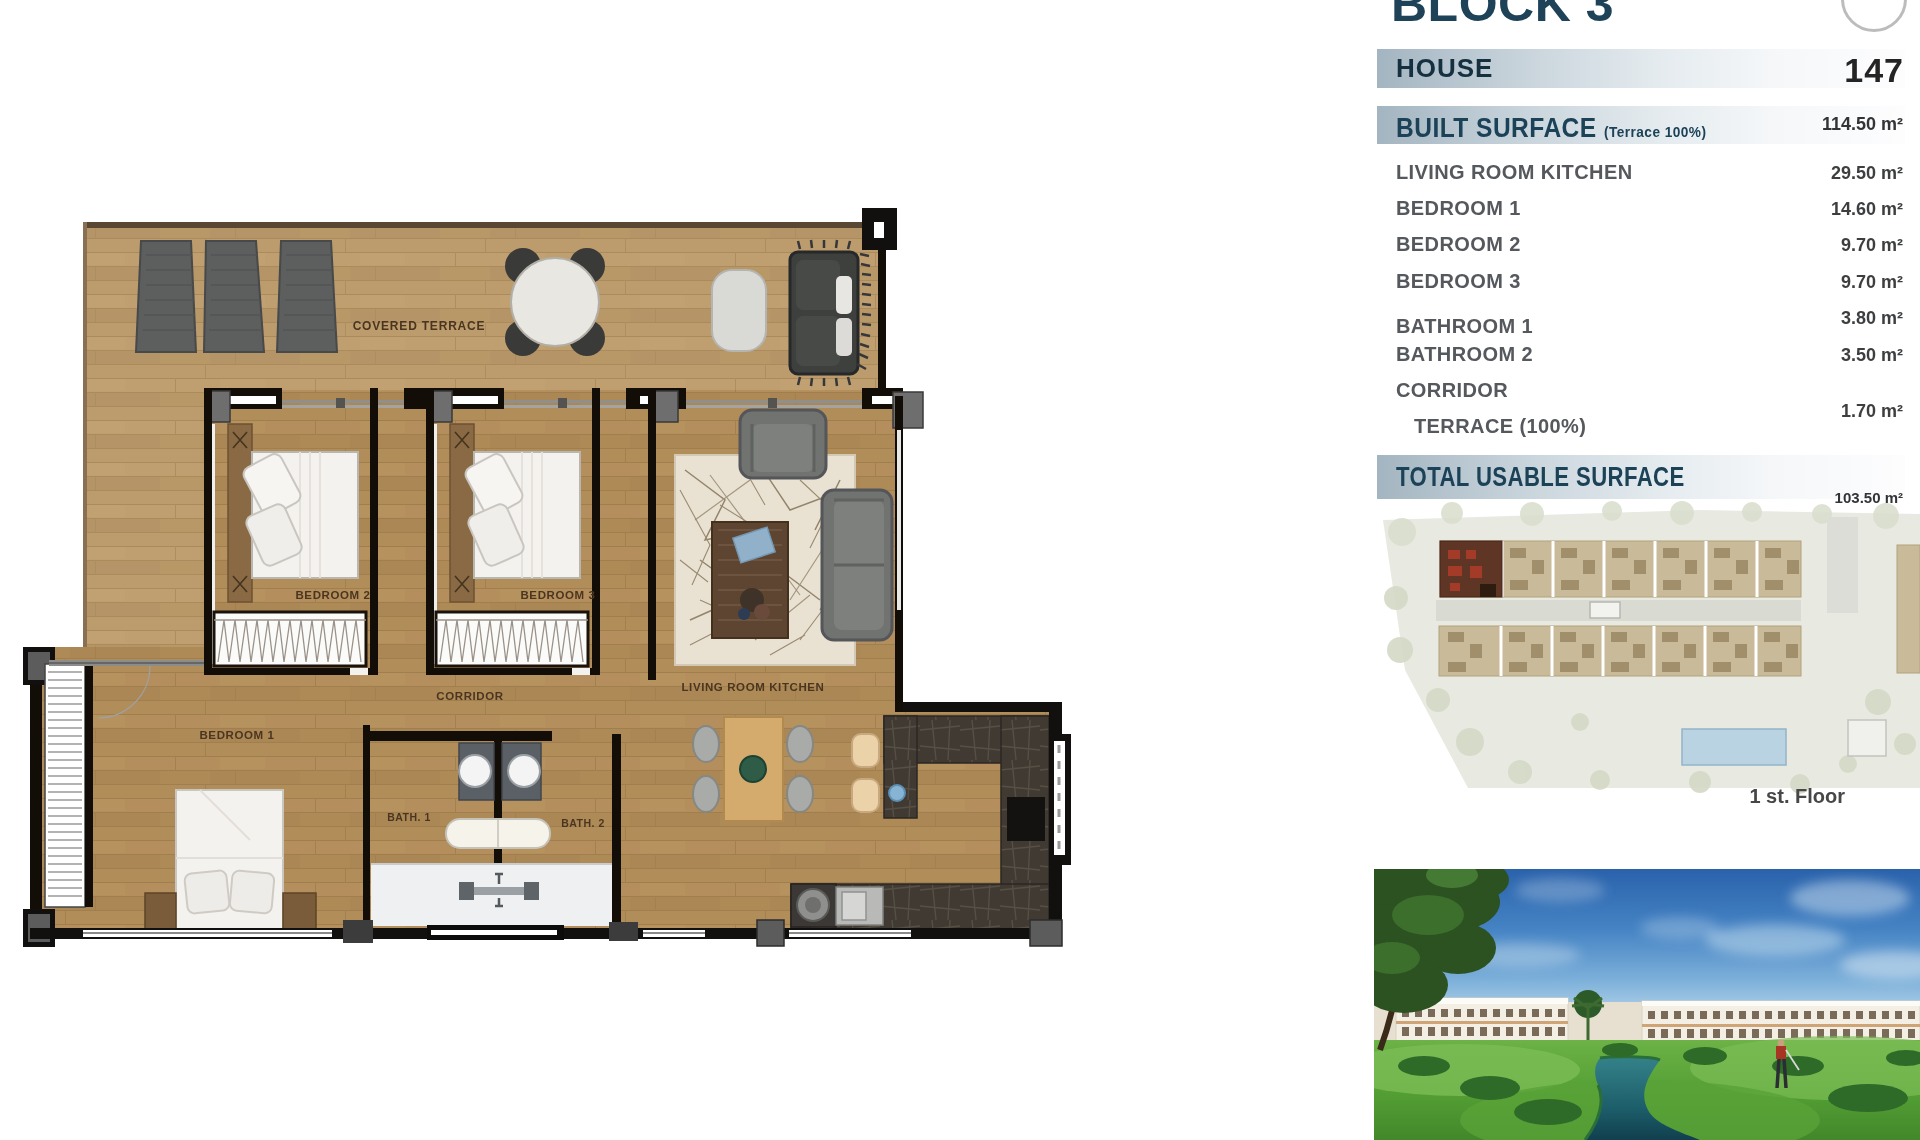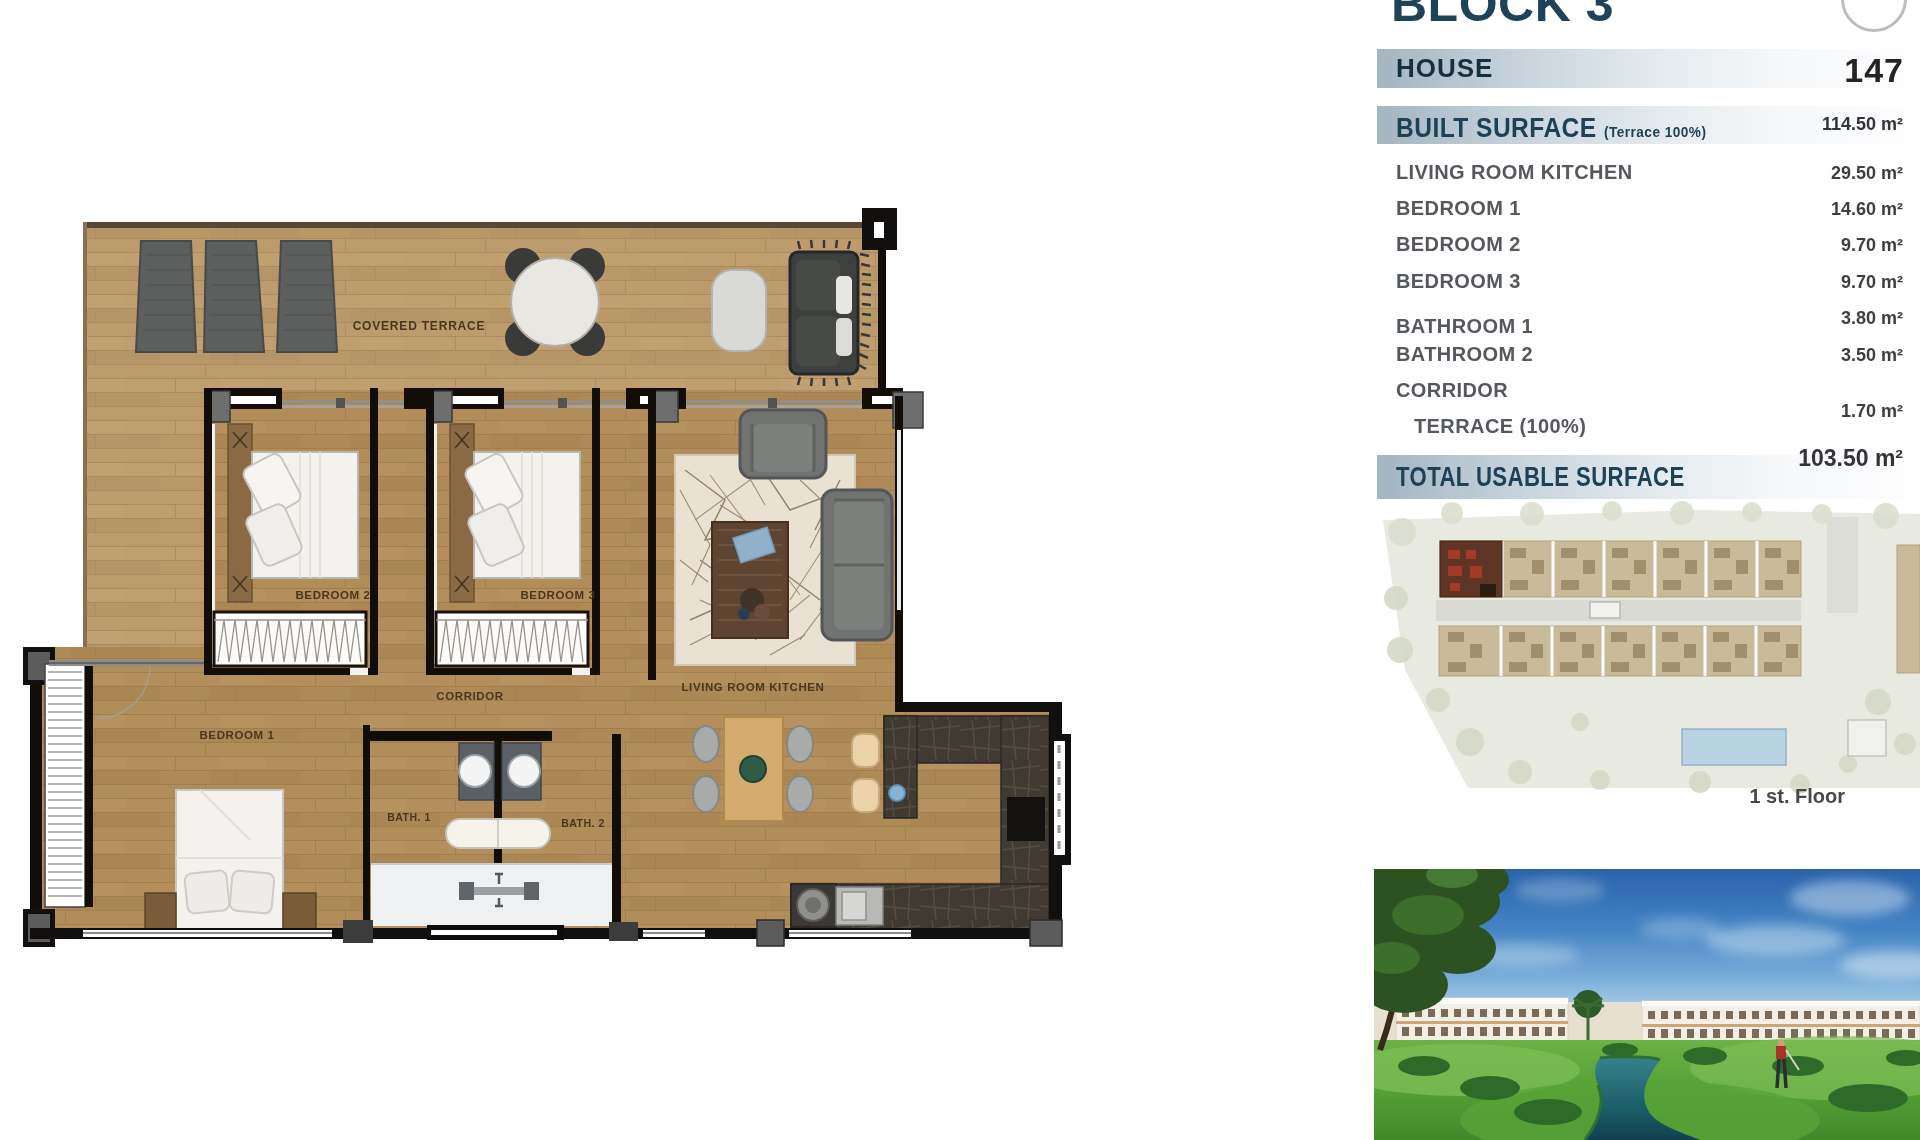--- a/index.html
+++ b/index.html
@@ -628,13 +628,13 @@
 <div class="rowval" style="top:308px;">3.80 m²</div>
 <div class="rowlab" style="top:343px;">BATHROOM 2</div>
 <div class="rowval" style="top:345px;">3.50 m²</div>
 <div class="rowlab" style="top:379px;">CORRIDOR</div>
 <div class="rowval" style="top:401px;">1.70 m²</div>
 <div class="rowlab" style="top:415px;margin-left:18px;">TERRACE (100%)</div>
 <div class="rowval" style="top:417px;margin-top:44px;">31.00 m²</div>
 
 <div class="bar" style="top:455px;height:44px;"></div>
 <div class="abs navy" style="left:1396px;top:462px;font-size:27px;font-weight:bold;letter-spacing:0.5px;white-space:nowrap;transform:scaleX(0.82);transform-origin:0 0;">TOTAL USABLE SURFACE</div>
-<div class="abs" style="right:17px;top:445px;font-size:23px;font-weight:bold;color:#333437;">103.50 m²</div>
+<div class="abs" style="right:17px;top:489px;font-size:15px;font-weight:bold;color:#333437;">103.50 m²</div>
 
 </body></html>

